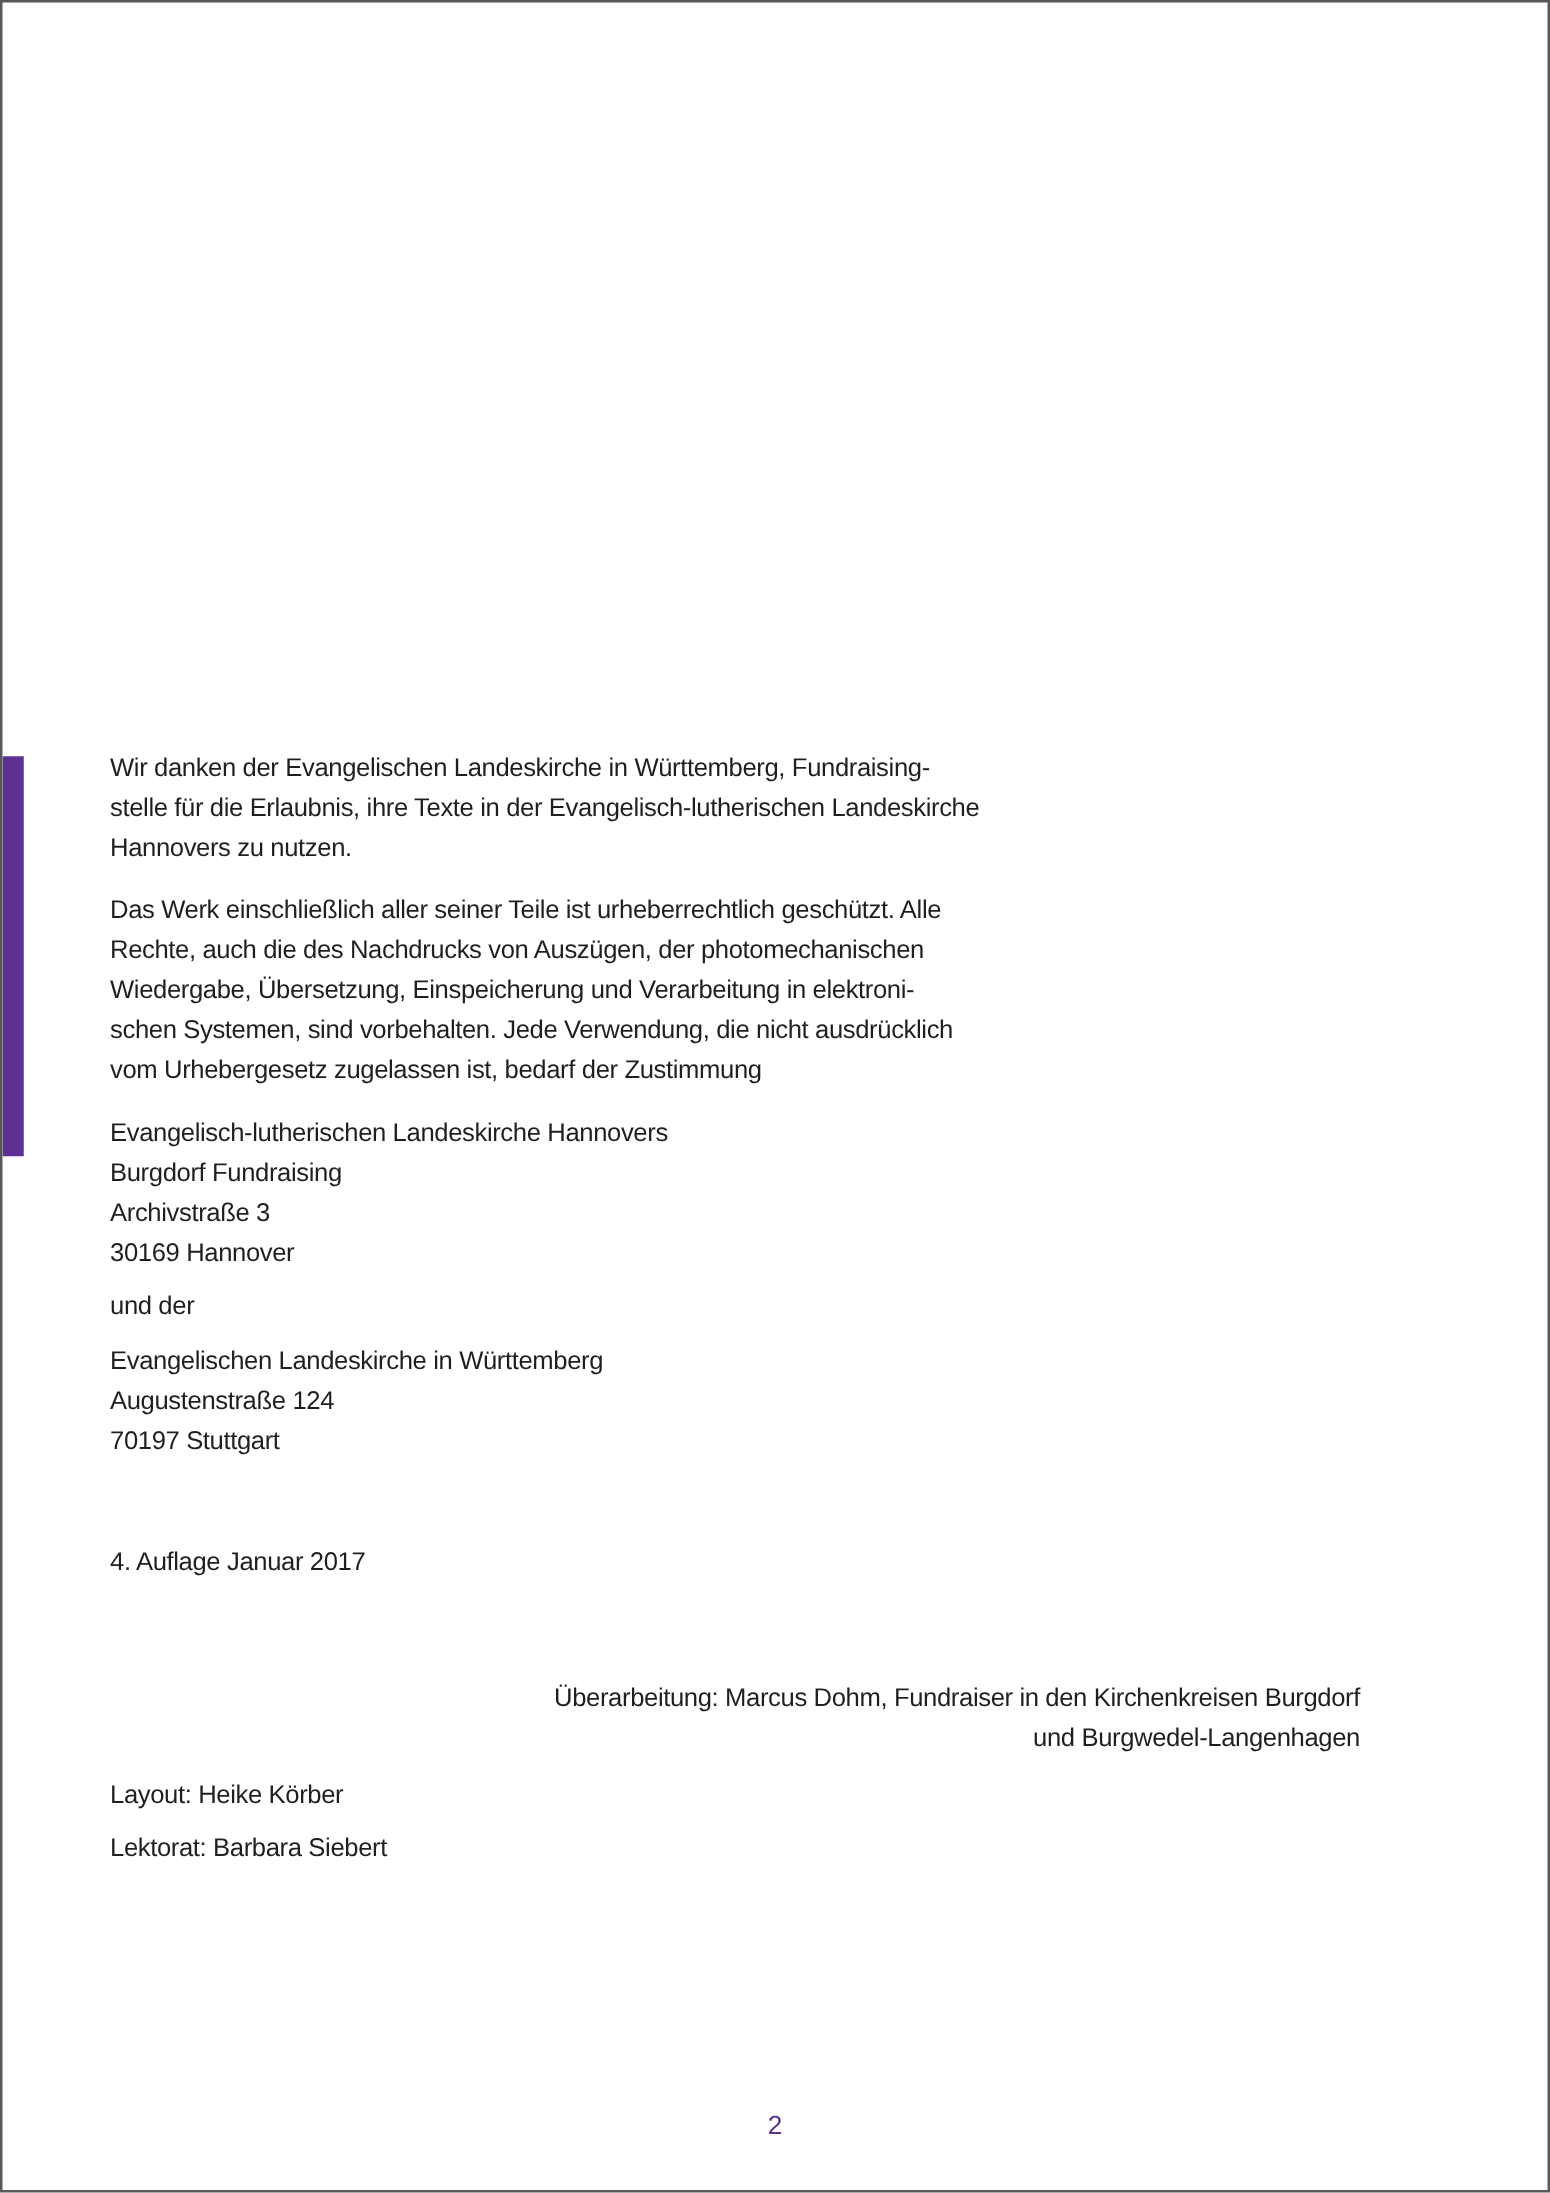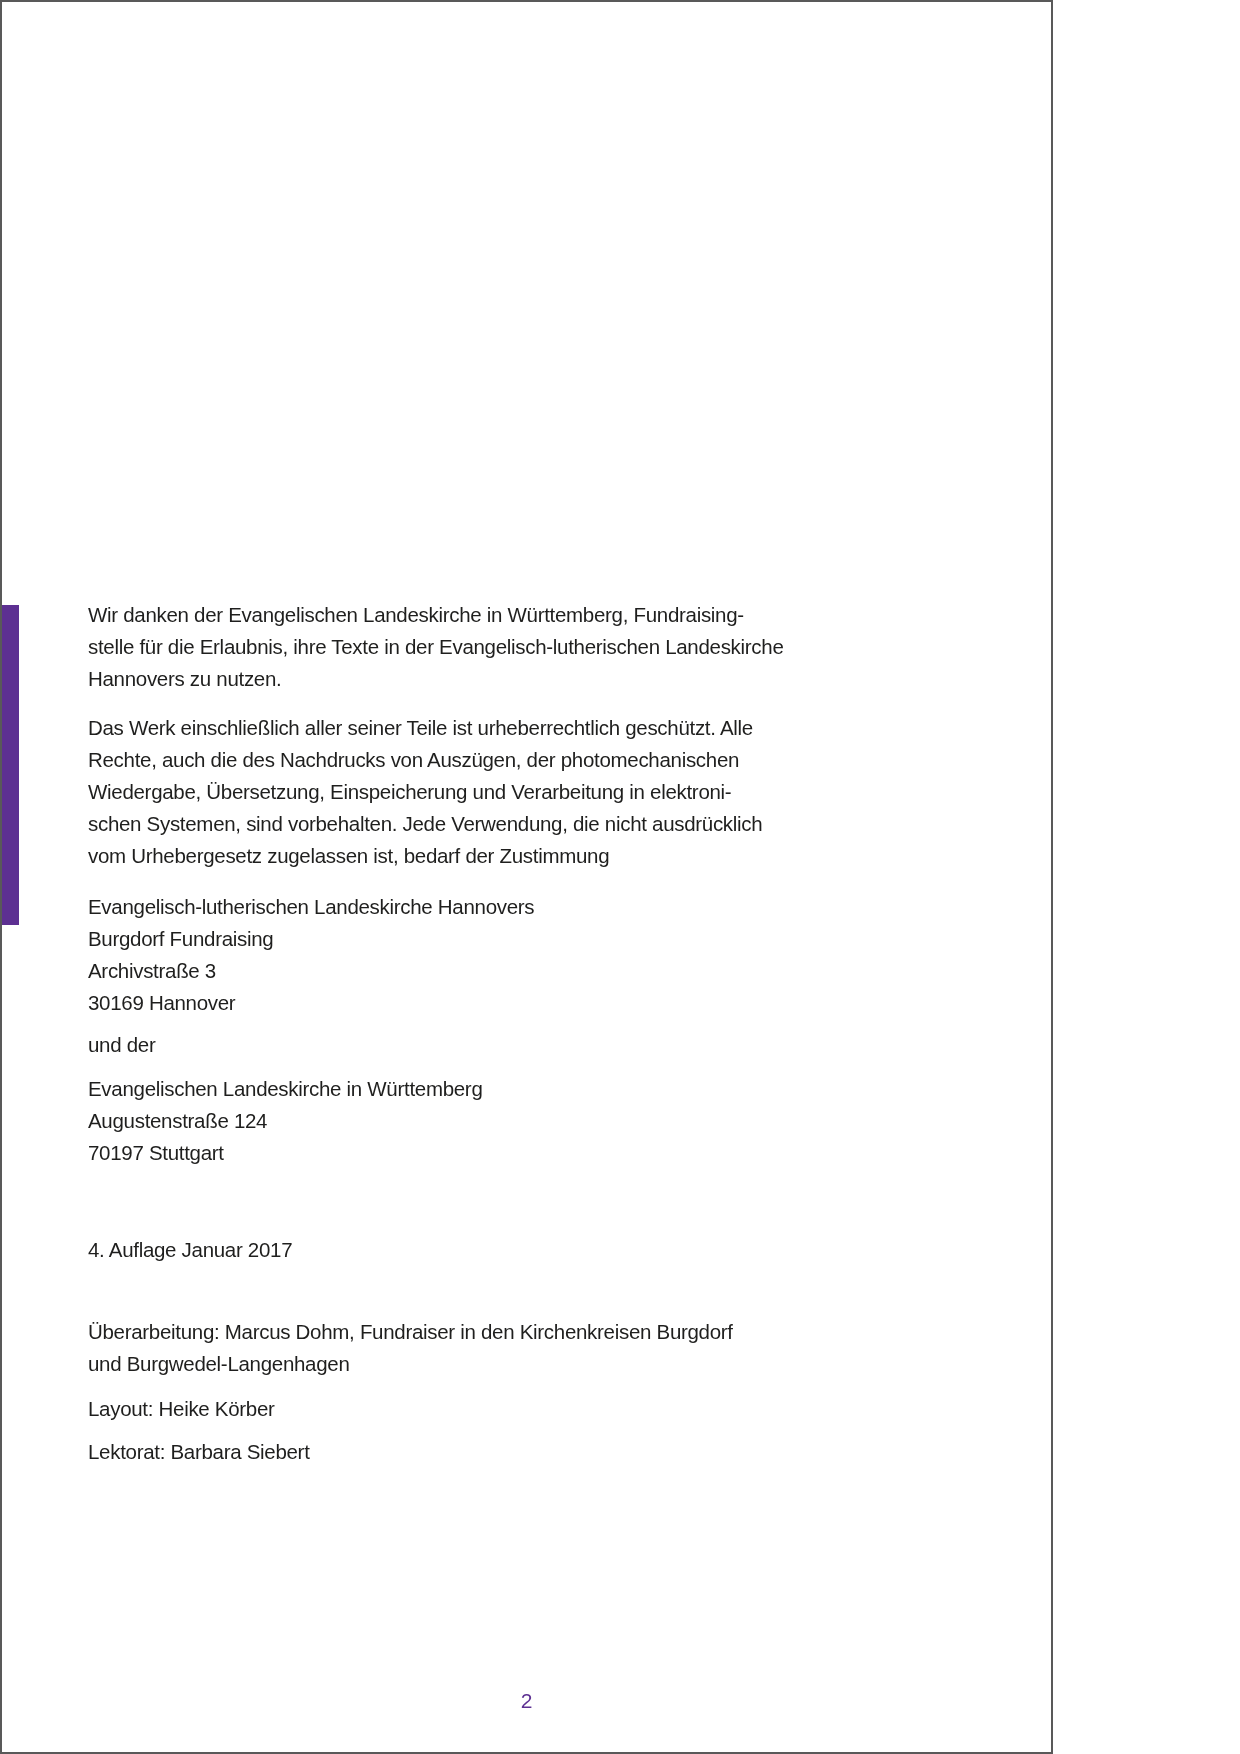--- a/index.html
+++ b/index.html
@@ -10,21 +10,21 @@
   * { margin: 0; padding: 0; box-sizing: border-box; }
   html, body {
     width: 1240px;
     height: 1754px;
     background: #ffffff;
     font-family: "Liberation Sans", sans-serif;
   }
   .page {
     position: absolute;
     left: 0; top: 0;
-    width: 1053px;
+    width: 1240px;
     height: 1754px;
     background: #ffffff;
     border: 2px solid var(--border-c);
     overflow: hidden;
   }
   .accent-bar {
     position: absolute;
     left: 0;
     top: 603px;
     width: 17px;
@@ -40,21 +40,21 @@
     font-size: 20.5px;
     line-height: 32px;
     letter-spacing: -0.3px;
   }
   .line { display: block; white-space: pre; }
   .para-copyright   { margin-top: 17px; }
   .addr-hannover    { margin-top: 19px; }
   .connector        { margin-top: 10px; }
   .addr-wuerttemberg{ margin-top: 12px; }
   .edition          { margin-top: 65px; }
-  .revision         { margin-top: 50px; }
+  .revision         { margin-top: 77px; text-align: right; }
   .layout-credit    { margin-top: 13px; }
   .lektorat-credit  { margin-top: 11px; }
   .pagefooter {
     position: absolute;
     left: 0;
     right: 0;
     top: 1687px;
     text-align: center;
   }
   .pagenum {

